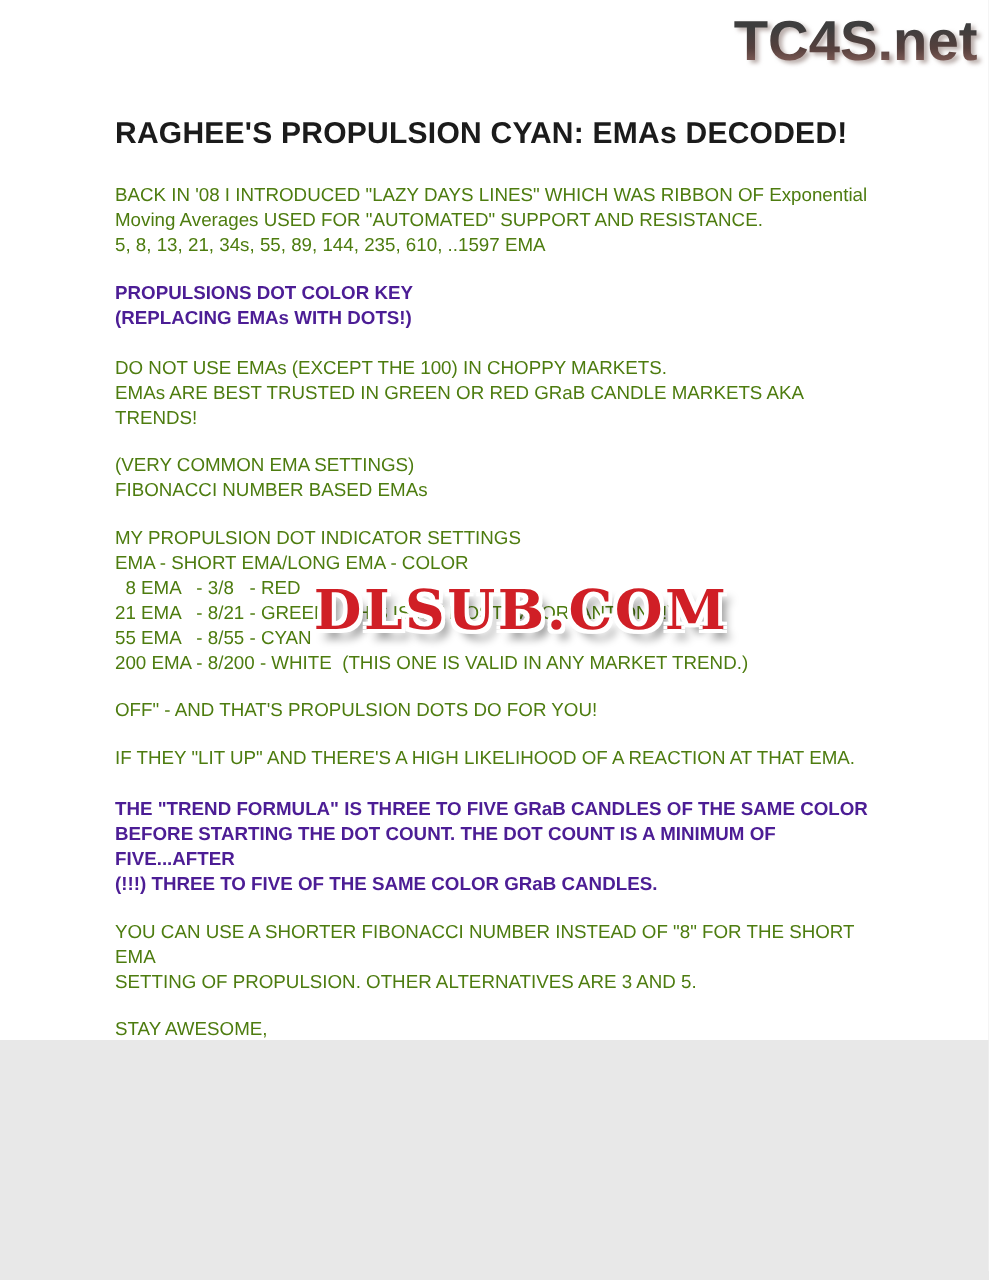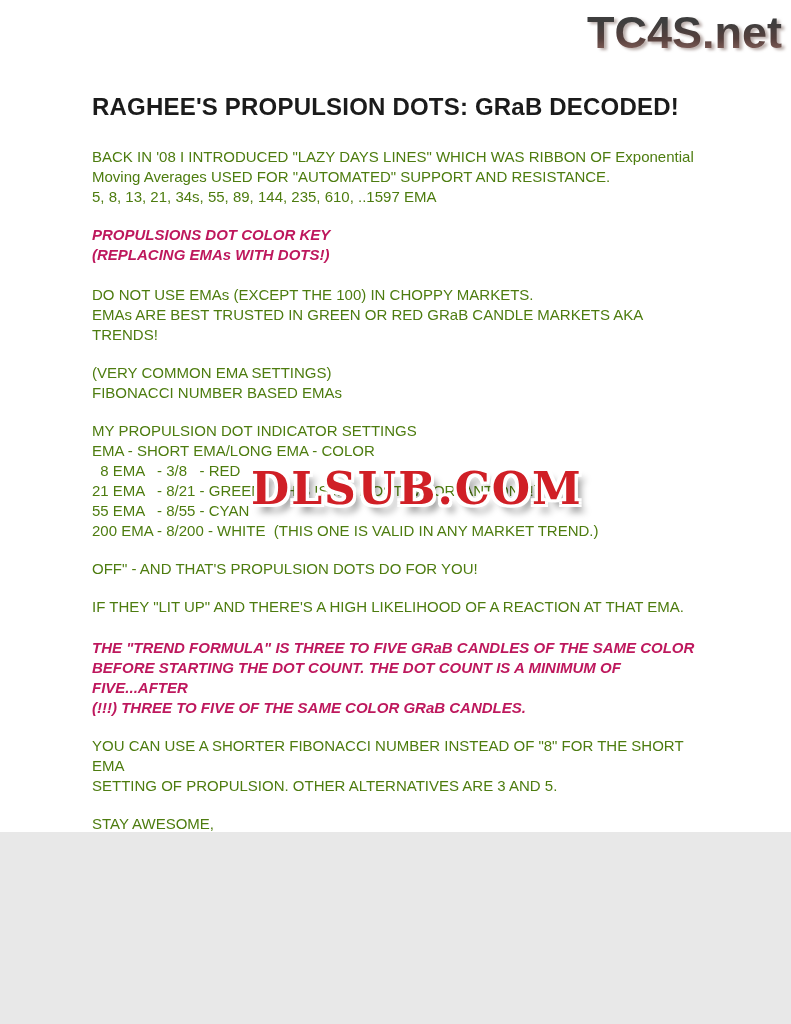--- a/index.html
+++ b/index.html
@@ -32,21 +32,21 @@
     font-weight: bold;
     line-height: 28px;
     color: #1b1b1b;
     margin: 0 0 26px 0;
     letter-spacing: 0.2px;
   }
   .para { margin: 0 0 18px 0; }
   .para.mb20 { margin-bottom: 20px; }
   .para.mb21 { margin-bottom: 21px; }
   .para.mb27 { }
-  .para.bold .line { font-weight: bold; color: #be185d; font-style: italic; }
+  .para.bold .line { font-weight: bold; color: #4c1d95; }
   .line {
     white-space: pre-wrap;
     font-size: 15px;
     line-height: 20px;
     color: #4d7c0f;
   }
 
   
   .watermark {
     position: absolute;
@@ -91,21 +91,21 @@
       <filter id="hblur" x="-20%" y="-20%" width="140%" height="140%">
         <feGaussianBlur stdDeviation="1.6"></feGaussianBlur>
       </filter>
     </defs>
     <text x="234" y="46" text-anchor="end" font-size="45" font-weight="bold" font-family="Liberation Sans, sans-serif" fill="#b9adaa" filter="url(#hblur)" transform="translate(3,2)">TC4S.net</text>
     <text x="234" y="46" text-anchor="end" font-size="45" font-weight="bold" font-family="Liberation Sans, sans-serif" fill="url(#hg)">TC4S.net</text>
   </svg>
 
   <div class="content">
 
-    <h1 class="doc-title">RAGHEE'S PROPULSION DOTS: GRaB DECODED!</h1>
+    <h1 class="doc-title">RAGHEE'S PROPULSION CYAN: EMAs DECODED!</h1>
 
     <div class="para">
       <div class="line">BACK IN '08 I INTRODUCED "LAZY DAYS LINES" WHICH WAS RIBBON OF Exponential</div>
       <div class="line">Moving Averages USED FOR "AUTOMATED" SUPPORT AND RESISTANCE.</div>
       <div class="line">5, 8, 13, 21, 34s, 55, 89, 144, 235, 610, ..1597 EMA</div>
     </div>
 
     <div class="para bold mb20">
       <div class="line">PROPULSIONS DOT COLOR KEY</div>
       <div class="line">(REPLACING EMAs WITH DOTS!)</div>

